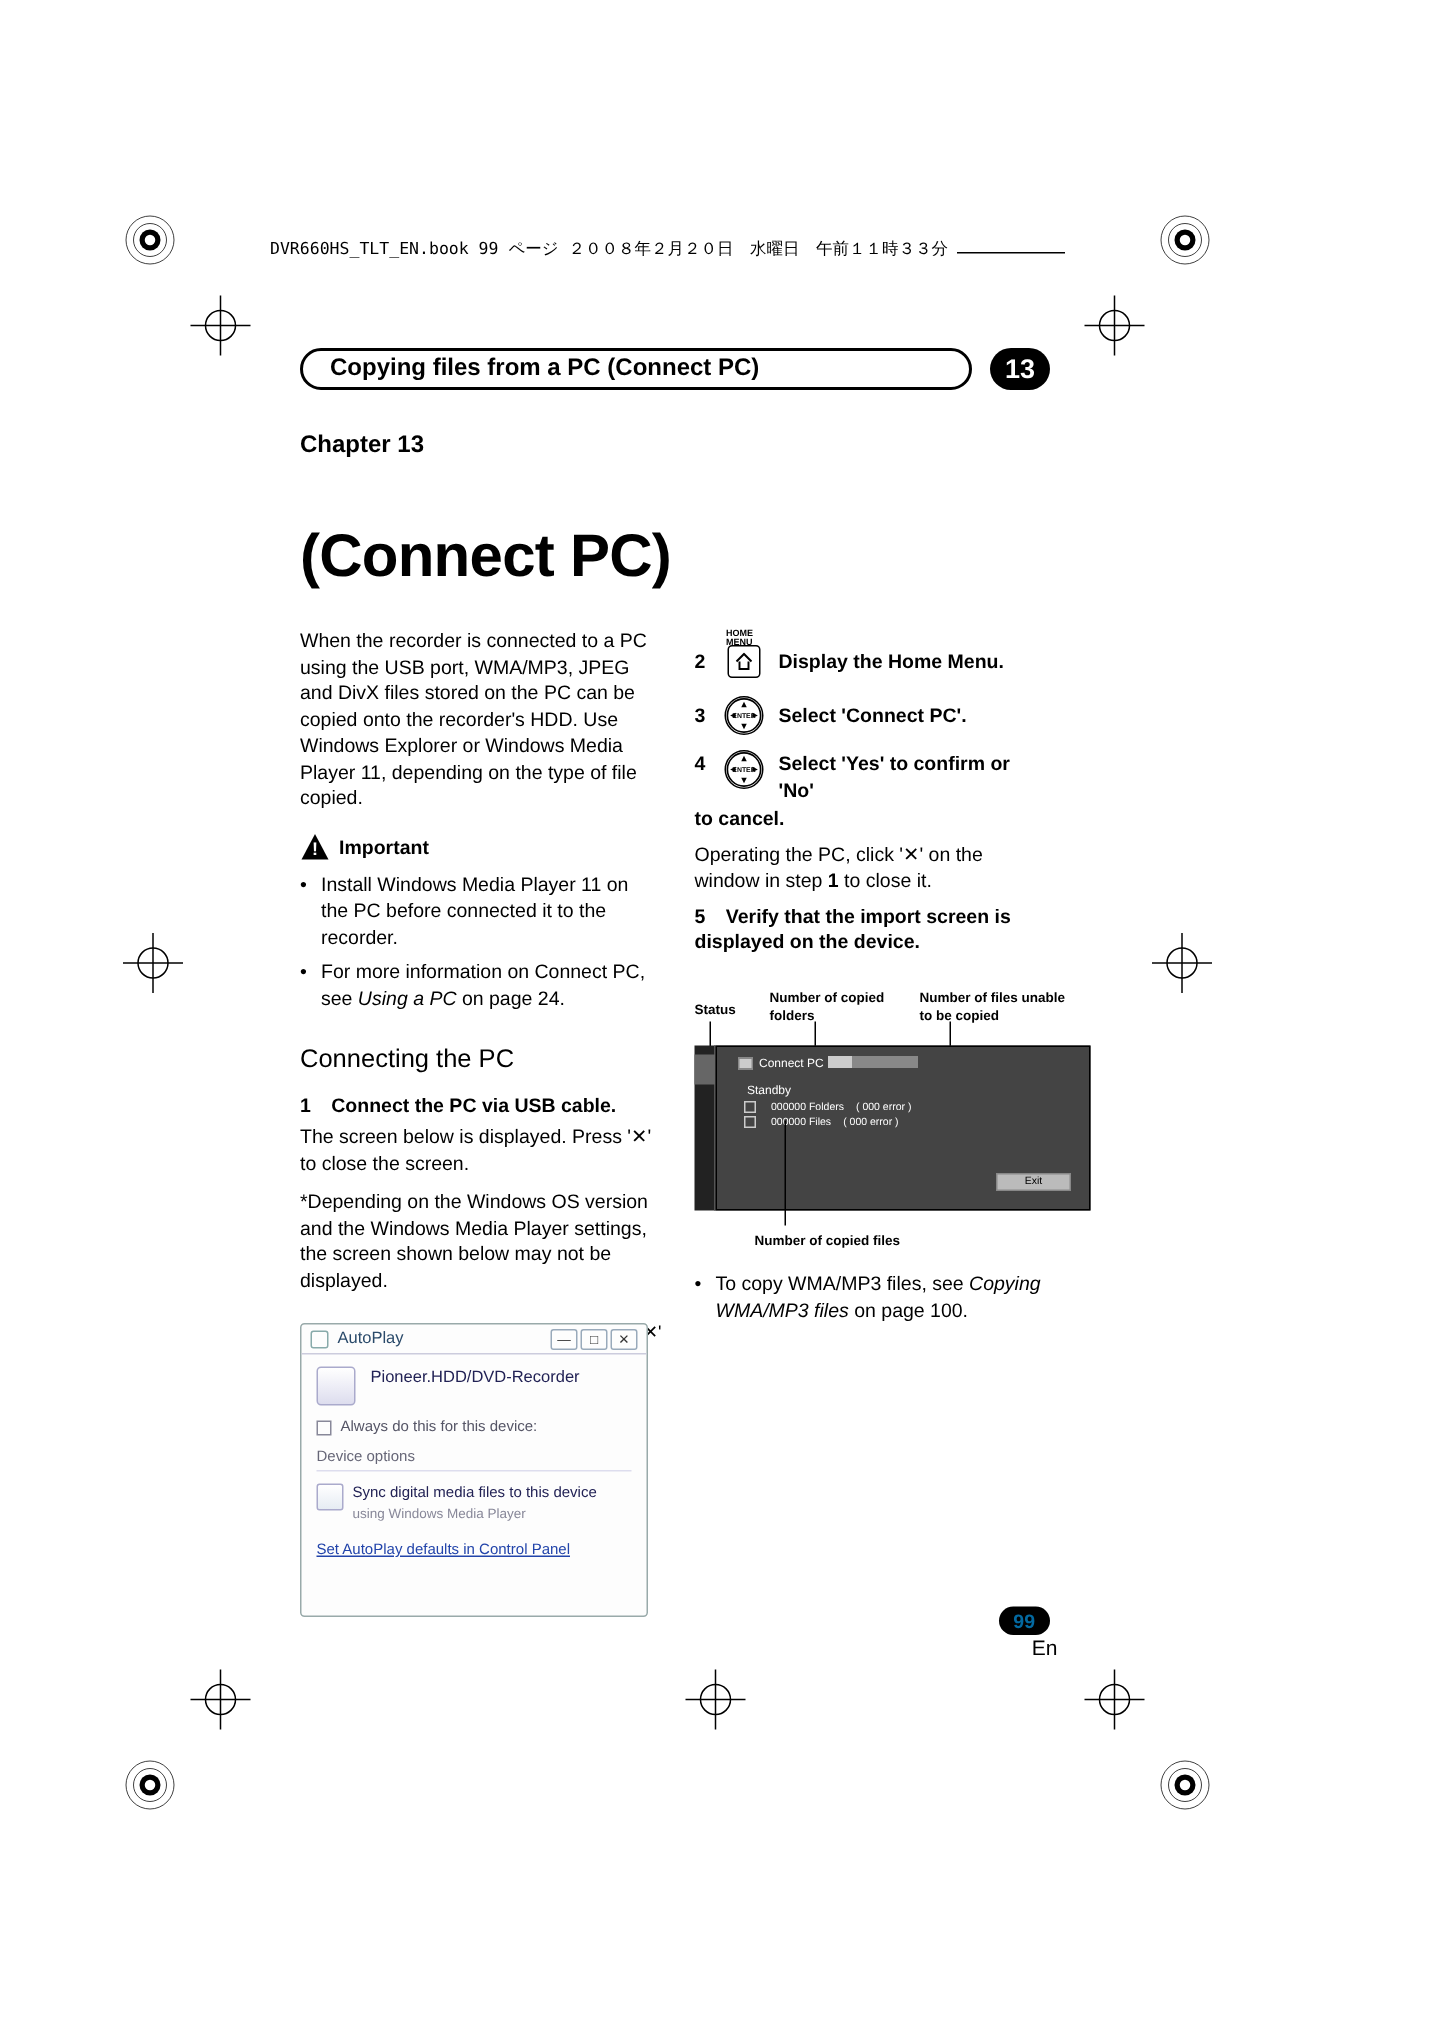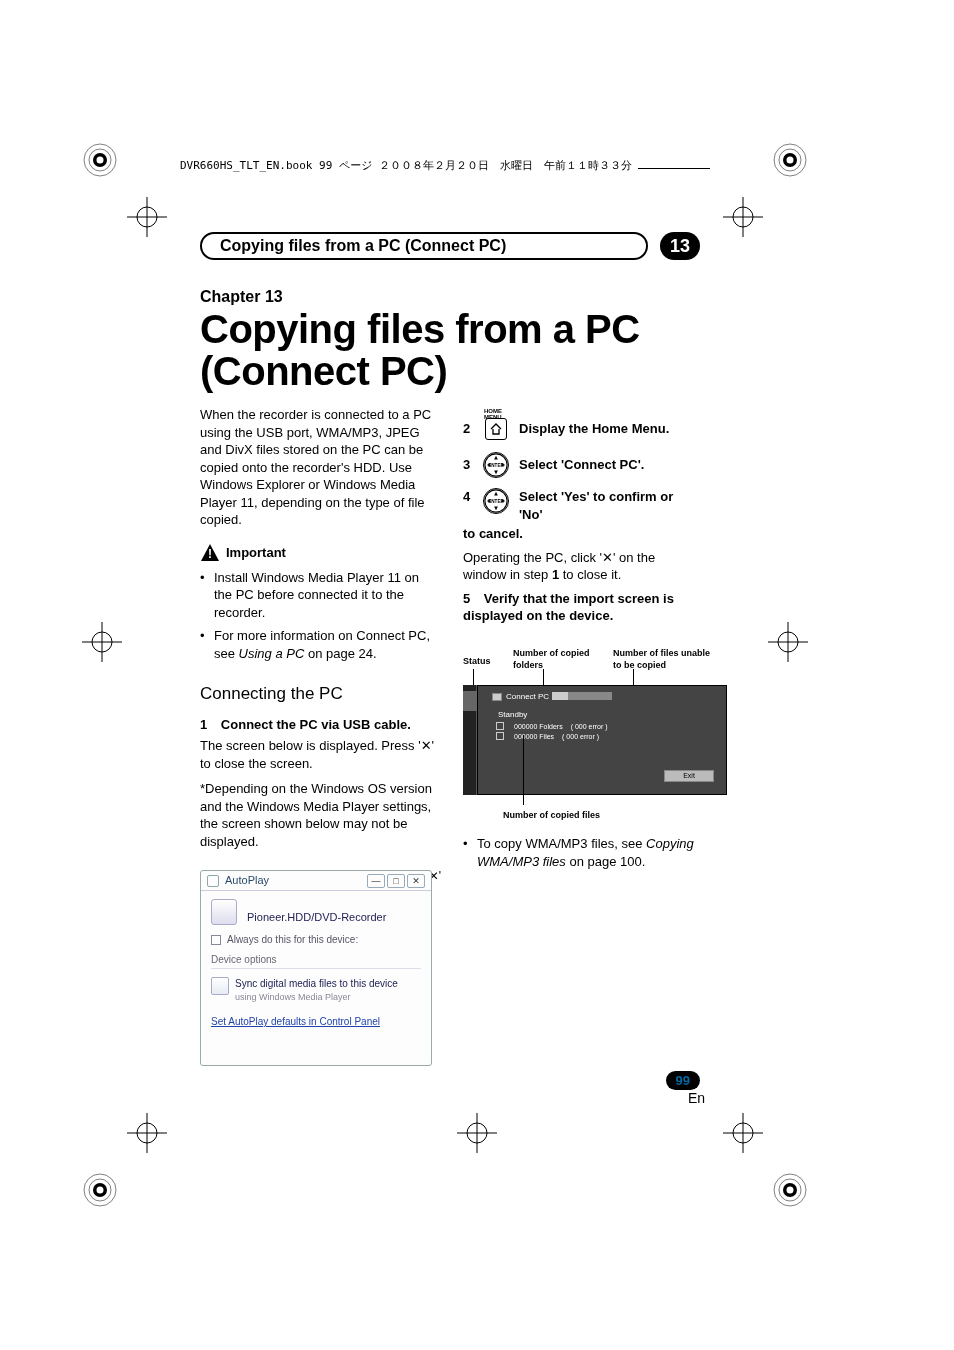--- a/index.html
+++ b/index.html
@@ -33,21 +33,21 @@
   .chapter-pill { flex:1; display:flex; align-items:center; height:28px; }
   .pill-open { width:14px; height:28px; }
   .pill-body { flex:1; border-top:2px solid #000; border-bottom:2px solid #000; height:28px; display:flex; align-items:center; padding-left:6px;}
   .pill-title { font-weight:bold; font-size:16px; }
   .pill-close { width:18px; height:28px; }
   .chapter-badge { background:#000; color:#fff; border-radius:14px; height:28px; min-width:40px; display:flex; align-items:center; justify-content:center; font-weight:bold; font-size:18px; padding:0 10px;}
 
   .chapter-label { font-weight:bold; font-size:16px; margin-top:28px; }
   .big-title { font-weight:900; font-size:40px; line-height:1.05; margin-top:2px; letter-spacing:-0.5px; font-family: Arial, sans-serif; }
 
-  .cols { display:flex; gap:26px; margin-top:14px; }
+  .cols { display:flex; gap:26px; margin-top:26px; }
   .col { flex:1; font-size:13px; line-height:1.35; }
   .col-right { flex:1; font-size:13px; line-height:1.35; }
 
   .imp-row { display:flex; align-items:center; gap:6px; margin-top:14px; margin-bottom:6px;}
   .warn-icon { width:20px; height:20px; }
   .imp-label { font-weight:bold; font-size:13px; }
 
   ul.bullets { list-style:none; padding-left:0; }
   ul.bullets li { position:relative; padding-left:14px; margin-bottom:6px; }
   ul.bullets li::before { content:"•"; position:absolute; left:0; top:0; }
@@ -65,21 +65,21 @@
   .fig-label { position:absolute; font-size:12px; }
 
   
   .autoplay { position:relative; margin-top:20px; width:232px; height:196px; border:1px solid #9aa; border-radius:3px; font-size:10px; color:#333; background:#fdfdfd;}
   .ap-title { height:20px; border-bottom:1px solid #ccd; display:flex; align-items:center; padding:0 6px; gap:6px;}
   .ap-title-icon { width:12px;height:12px;border:1px solid #8aa;border-radius:2px;}
   .ap-title-text { flex:1; font-size:11px; color:#2a4a6a; font-weight:500;}
   .ap-btns { display:flex; gap:2px;}
   .ap-btn { width:18px;height:14px;border:1px solid #9ab;border-radius:2px;font-size:9px;display:flex;align-items:center;justify-content:center;}
   .ap-body { padding:8px 10px; }
-  .ap-dev-row{display:flex;align-items:flex-end;gap:10px;margin-bottom:8px}
+  .ap-dev-row{display:flex;align-items:flex-start;gap:10px;margin-bottom:8px}
   .ap-dev-icon{width:26px;height:26px;border:1px solid #aac;border-radius:3px;background:linear-gradient(#fff,#dde);}
   .ap-dev-name{font-size:11px;color:#225;}
   .ap-chk{display:flex;align-items:center;gap:6px;font-size:10px;color:#556;margin-bottom:6px}
   .ap-chk-box{width:10px;height:10px;border:1px solid #889;}
   .ap-group-label{font-size:10px;color:#667;margin-bottom:4px;border-bottom:1px solid #dde;padding-bottom:2px;}
   .ap-opt{display:flex;gap:6px;align-items:flex-start;padding:4px 0;}
   .ap-opt-icon{width:18px;height:18px;border:1px solid #aac;border-radius:2px;background:linear-gradient(#fff,#e6ecf3);flex-shrink:0;}
   .ap-opt-txt{font-size:10px;color:#225;}
   .ap-opt-sub{font-size:9px;color:#889;}
   .ap-link{font-size:10px;color:#24a;text-decoration:underline;margin-top:8px;display:block;}
@@ -203,21 +203,21 @@
           </div>
         <svg class="pill-close" viewBox="0 0 18 28">
             <path d="M0 1 A13 13 0 0 1 0 27" fill="none" stroke="#000" stroke-width="2"></path>
           </svg>
       </div>
       <div class="chapter-badge">13</div>
     </div>
 
     <div class="chapter-label">Chapter 13</div>
     <div class="big-title">
-      <span>Copying files from a PC</span><br>
+      <br>
       <span>(Connect PC)</span>
     </div>
 
     <div class="cols">
 
       <div class="col">
         <p>When the recorder is connected to a PC using the USB port, WMA/MP3, JPEG and DivX files stored on the PC can be copied onto the recorder's HDD. Use Windows Explorer or Windows Media Player 11, depending on the type of file copied.</p>
 
         <div class="imp-row">
           <span class="warn-icon">

